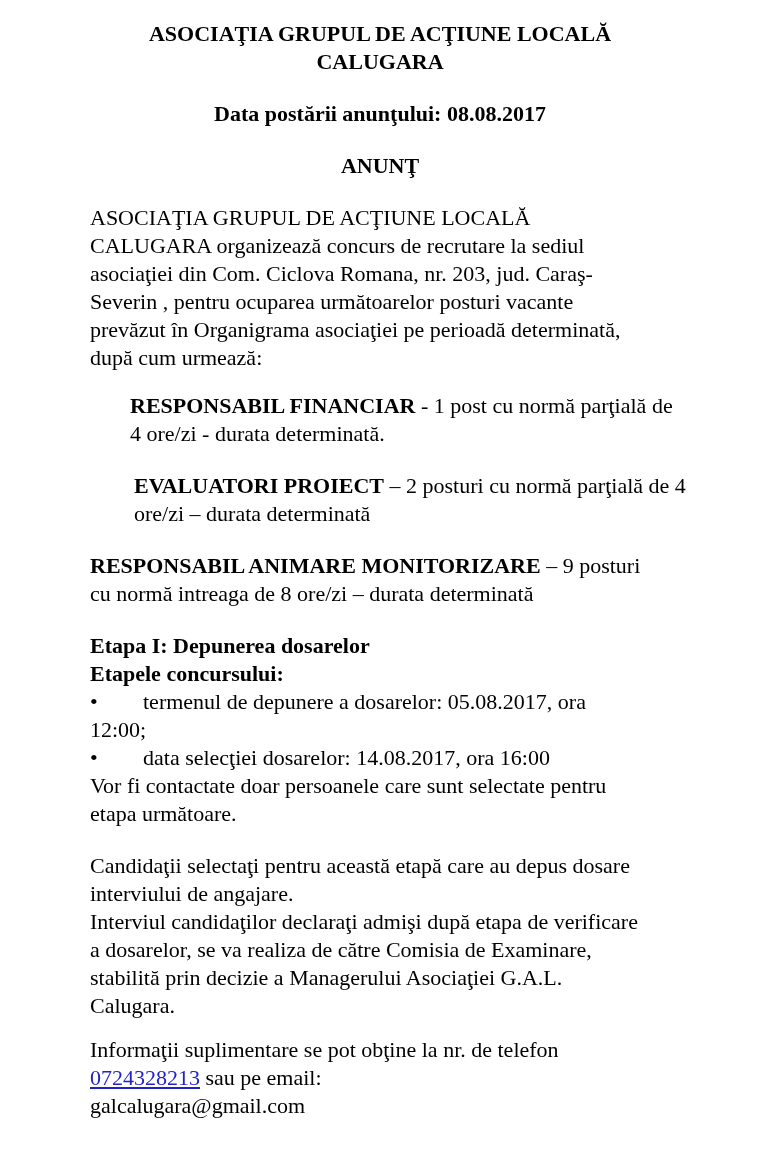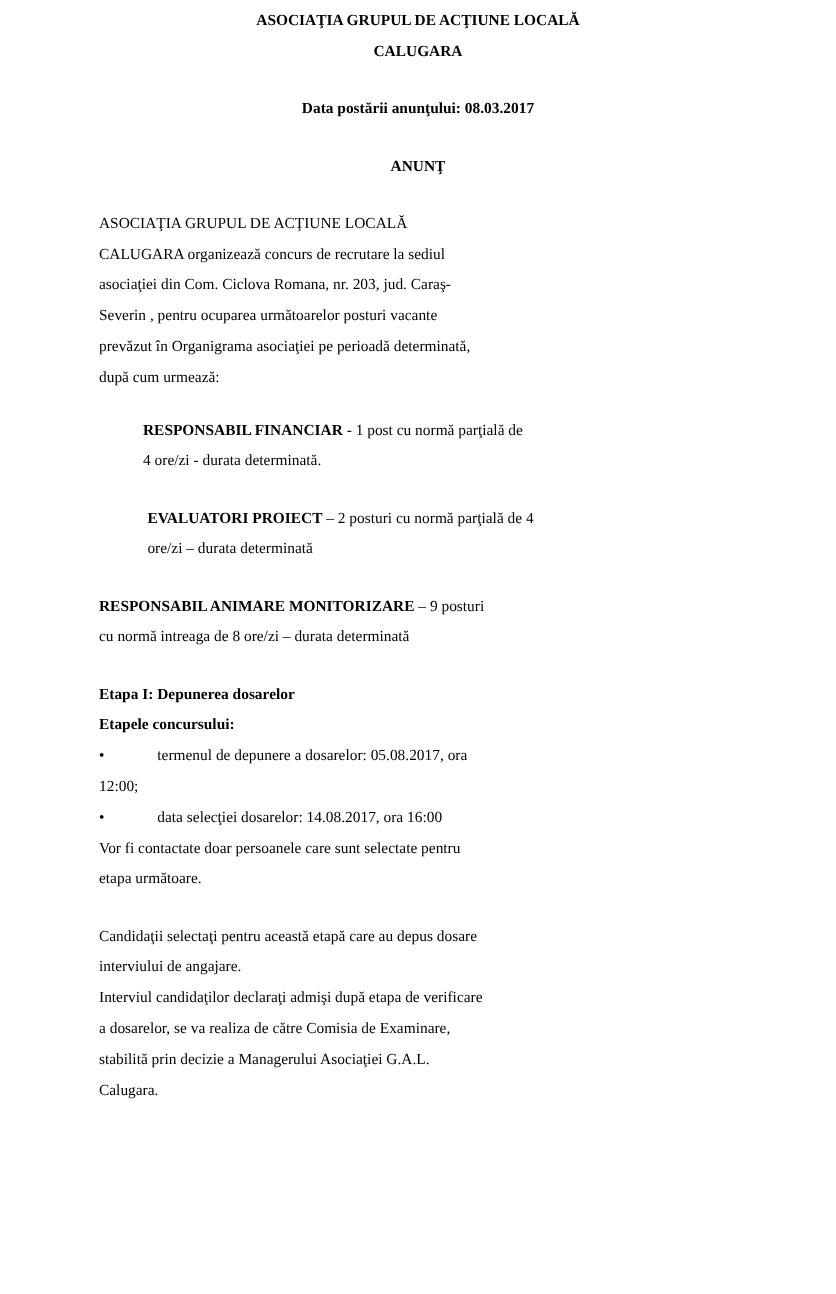--- a/index.html
+++ b/index.html
@@ -10,22 +10,22 @@
   body {
     width: 760px;
     height: 1176px;
     font-family: "Liberation Serif", "DejaVu Serif", serif;
     color: #000000;
     -webkit-font-smoothing: antialiased;
   }
   .page {
     width: 580px;
     margin: 0 auto;
-    padding-top: 6px;
-    font-size: 14px;
+    padding-top: 20px;
+    font-size: 22px;
     line-height: 28px;
   }
   .line { display: block; height: 28px; white-space: nowrap; }
   .center { text-align: center; }
   .bold, b { font-weight: 700; }
   .sec-date    { margin-top: 24px; }
   .sec-anunt   { margin-top: 24px; }
   .sec-intro   { margin-top: 24px; }
   .sec-job1    { margin-top: 20px; margin-left: 40px; }
   .sec-job2    { margin-top: 24px; margin-left: 44px; }
@@ -46,21 +46,21 @@
 <body>
 
 <div class="page">
 
   <div class="center">
     <span class="line bold">ASOCIAŢIA GRUPUL DE ACŢIUNE LOCALĂ</span>
     <span class="line bold">CALUGARA</span>
   </div>
 
   <div class="center sec-date">
-    <span class="line bold">Data postării anunţului: 08.03.2017</span>
+    <span class="line bold">Data postării anunţului: 08.08.2017</span>
   </div>
 
   <div class="center sec-anunt">
     <span class="line bold">ANUNŢ</span>
   </div>
 
   <div class="sec-intro">
     <span class="line">ASOCIAŢIA GRUPUL DE ACŢIUNE LOCALĂ</span>
     <span class="line">CALUGARA organizează concurs de recrutare la sediul</span>
     <span class="line">asociaţiei din Com. Ciclova Romana, nr. 203, jud. Caraş-</span>
@@ -96,14 +96,19 @@
 
   <div class="sec-select">
     <span class="line">Candidaţii selectaţi pentru această etapă care au depus dosare</span>
     <span class="line">interviului de angajare.</span>
     <span class="line">Interviul candidaţilor declaraţi admişi după etapa de verificare</span>
     <span class="line">a dosarelor, se va realiza de către Comisia de Examinare,</span>
     <span class="line">stabilită prin decizie a Managerului Asociaţiei G.A.L.</span>
     <span class="line">Calugara.</span>
   </div>
 
+  <div class="sec-contact">
+    <span class="line">Informaţii suplimentare se pot obţine la nr. de telefon</span>
+    <span class="line"><a class="phone-link" style="color: rgb(34, 34, 204);">0724328213</a><span> sau pe email:</span></span>
+    <span class="line">galcalugara@gmail.com</span>
+  </div>
 
 </div>
 
 </body></html>

